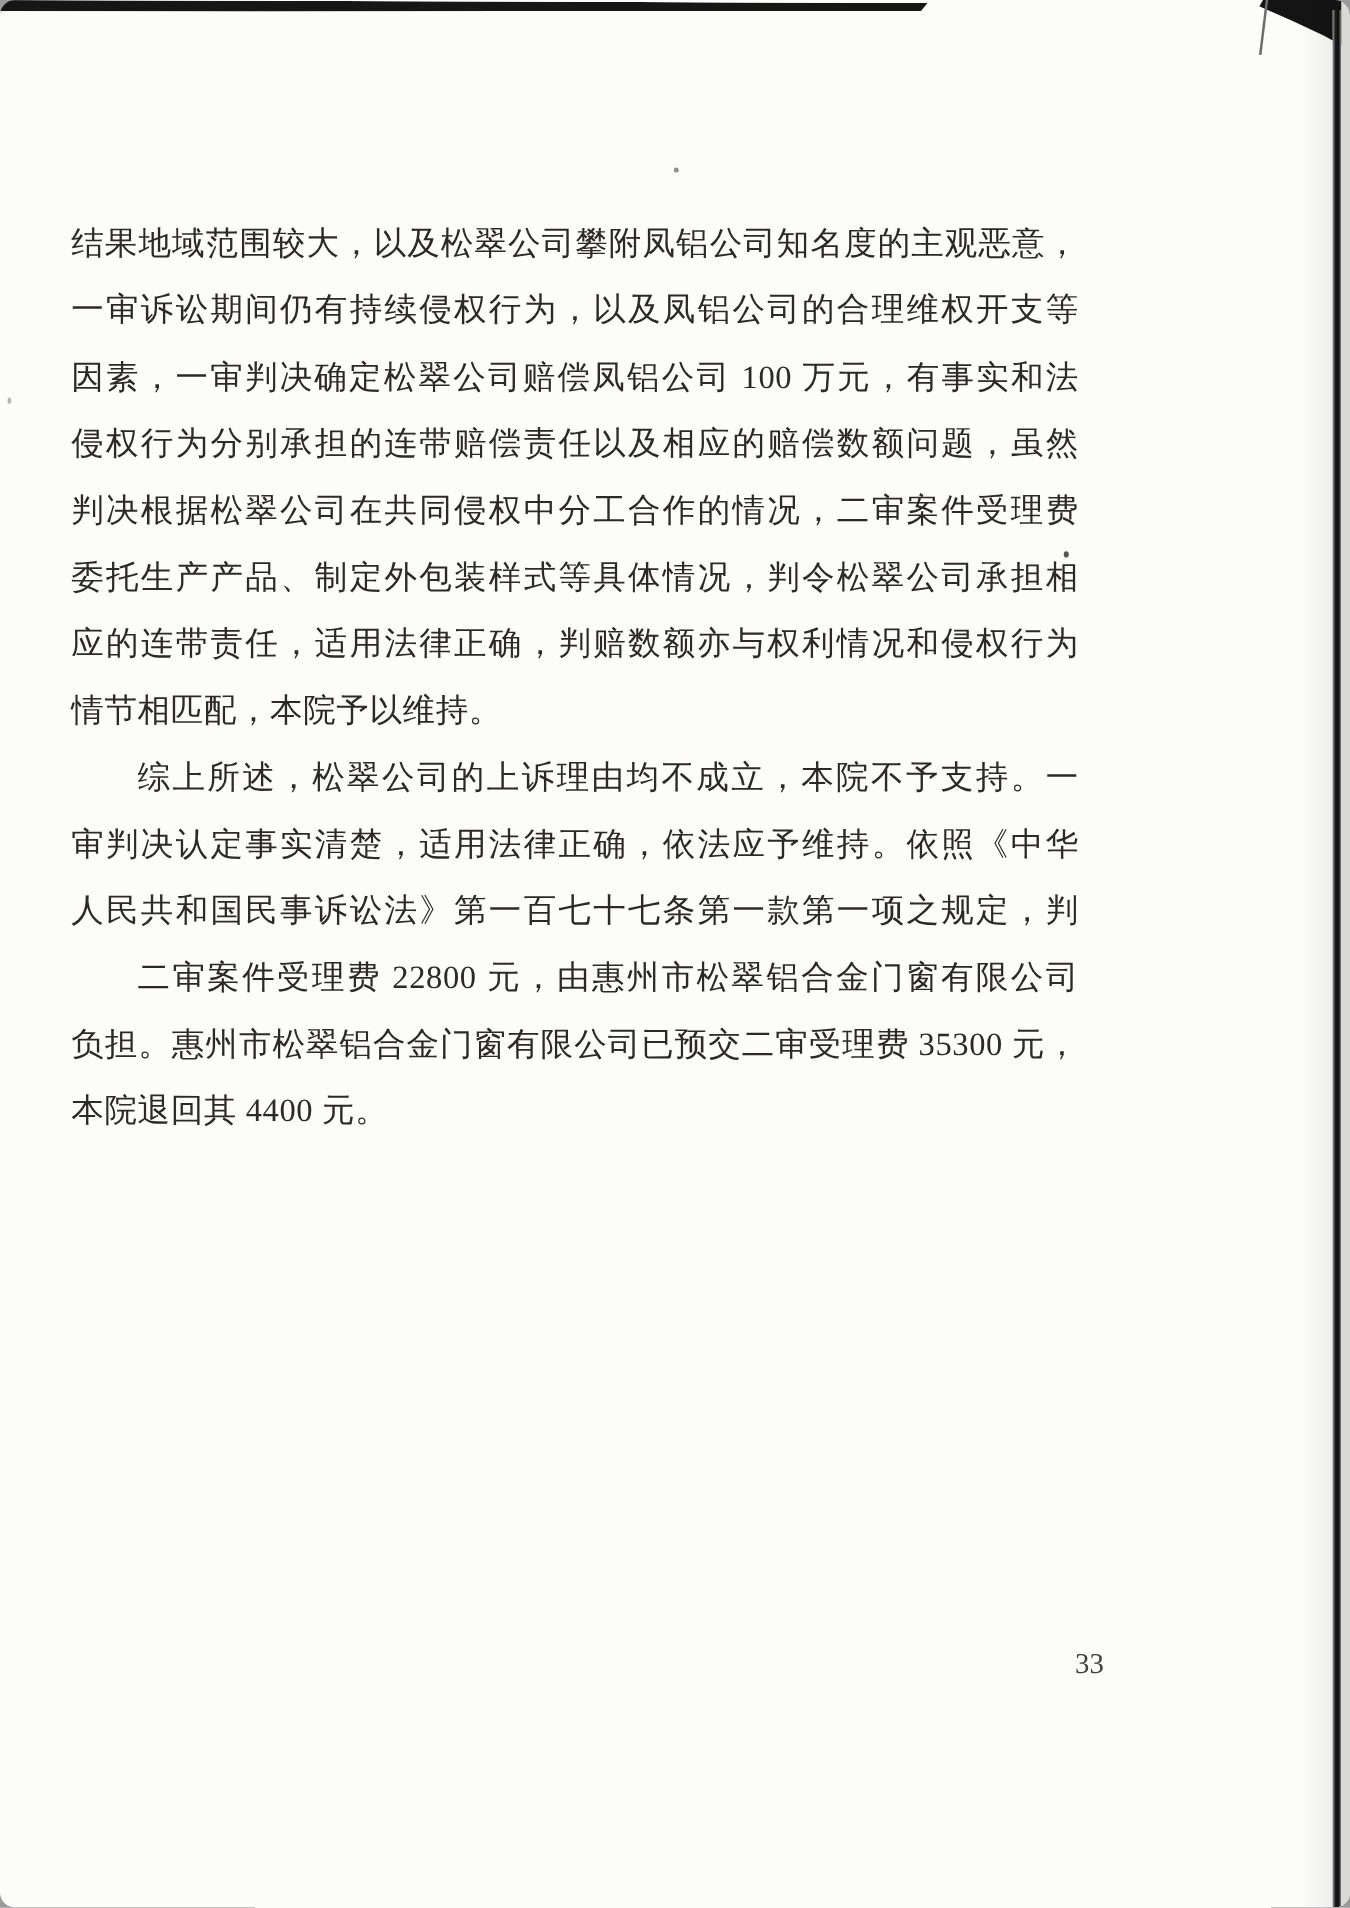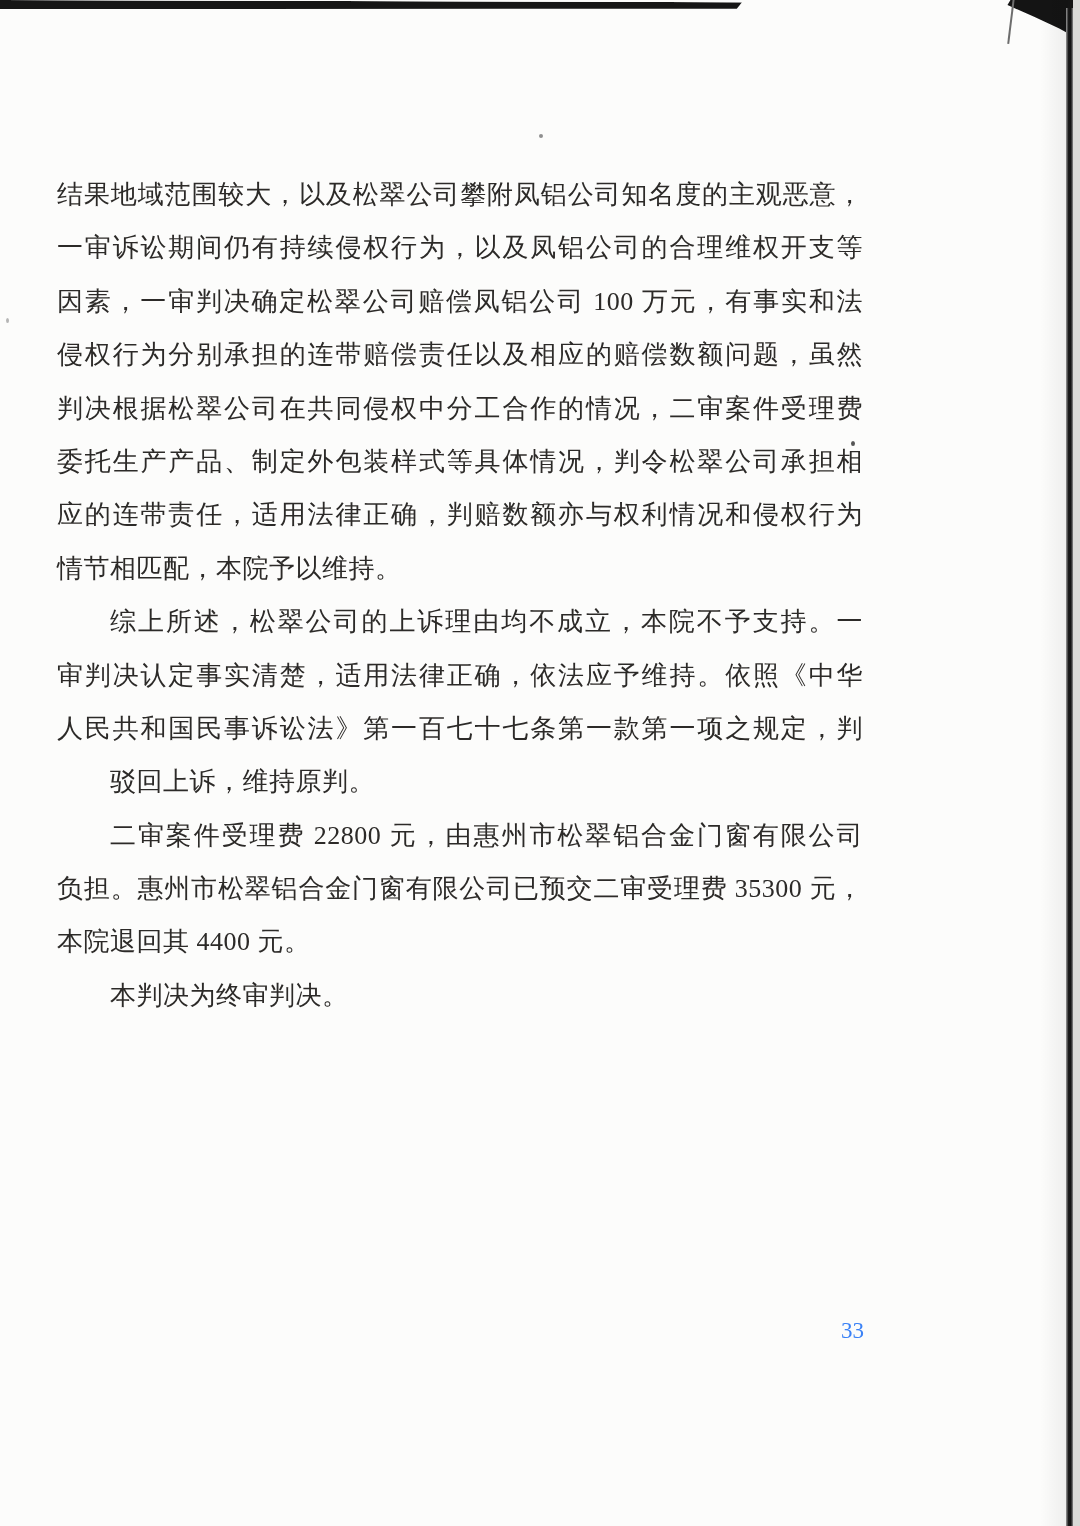--- a/index.html
+++ b/index.html
@@ -4,20 +4,21 @@
 <style>
   html, body { margin: 0; padding: 0; background: #9a9a9a; }
   .page {
     position: relative;
     width: 1080px;
     height: 1526px;
     margin: 0 auto;
     background: #fcfcfb;
     overflow: hidden;
     font-family: "Liberation Serif", "DejaVu Serif", serif;
+    border-radius: 12px;
   }
 
   
   .scan-top-bar {
     position: absolute;
     left: 0; top: 0;
     width: 742px; height: 9px;
     background: #161616;
     transform: rotate(0.18deg);
     transform-origin: left top;
@@ -82,24 +83,24 @@
     overflow: visible;
   }
   .line.short {
     text-align: right;
     text-align-last: left;
   }
   .line.indent { padding-left: 53px; }
 
   .page-number {
     position: absolute;
-    left: 841px;
+    left: 860px;
     top: 1318px;
     font-size: 23px;
-    color: #3b82f6;
+    color: #404040;
     font-family: "Liberation Serif", "DejaVu Serif", serif;
   }
 </style>
 </head>
 <body>
 
 <div class="page">
 
   <div class="scan-top-bar"></div>
   <div class="scan-corner-blob"></div>
@@ -118,22 +119,20 @@
       <div class="line">一审诉讼期间仍有持续侵权行为，以及凤铝公司的合理维权开支等</div>
       <div class="line">因素，一审判决确定松翠公司赔偿凤铝公司 100 万元，有事实和法</div>
       <div class="line">侵权行为分别承担的连带赔偿责任以及相应的赔偿数额问题，虽然</div>
       <div class="line">判决根据松翠公司在共同侵权中分工合作的情况，二审案件受理费</div>
       <div class="line">委托生产产品、制定外包装样式等具体情况，判令松翠公司承担相</div>
       <div class="line">应的连带责任，适用法律正确，判赔数额亦与权利情况和侵权行为</div>
       <div class="line short">情节相匹配，本院予以维持。</div>
       <div class="line indent">综上所述，松翠公司的上诉理由均不成立，本院不予支持。一</div>
       <div class="line">审判决认定事实清楚，适用法律正确，依法应予维持。依照《中华</div>
       <div class="line">人民共和国民事诉讼法》第一百七十七条第一款第一项之规定，判</div>
-      <div class="line indent short">驳回上诉，维持原判。</div>
       <div class="line indent">二审案件受理费 22800 元，由惠州市松翠铝合金门窗有限公司</div>
       <div class="line">负担。惠州市松翠铝合金门窗有限公司已预交二审受理费 35300 元，</div>
       <div class="line short">本院退回其 4400 元。</div>
-      <div class="line indent short">本判决为终审判决。</div>
     </div>
 
   <div class="page-number">33</div>
 
 </div>
 
 </body></html>

